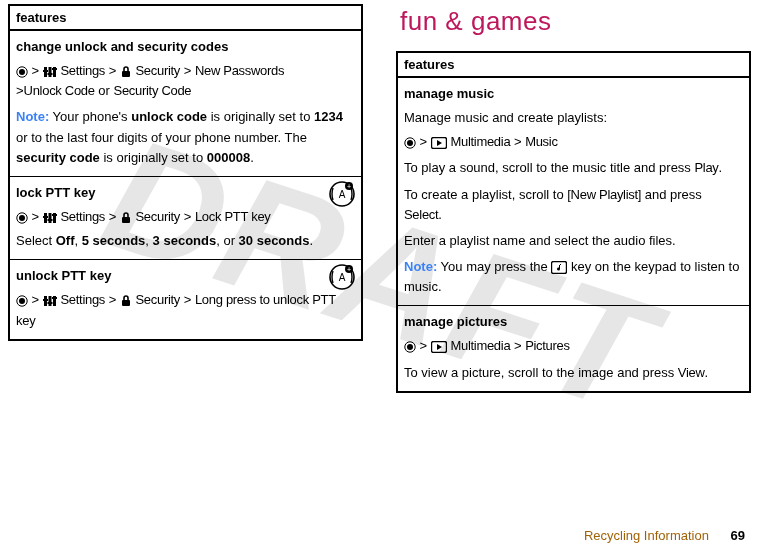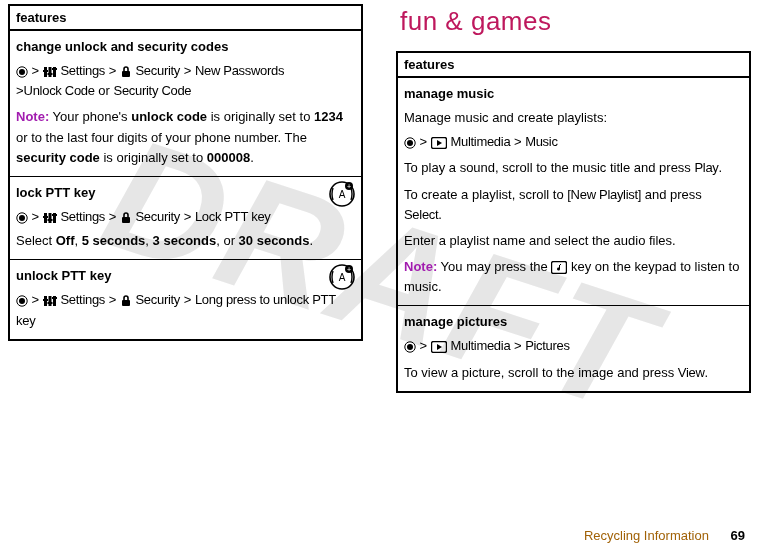--- a/index.html
+++ b/index.html
@@ -52,21 +52,21 @@
     .row-title { font-weight: bold; margin-bottom: 4px; }
     h1.fun {
       color: #be185d;
       font-weight: normal;
       font-size: 26px;
       margin: 2px 0 14px 4px;
       letter-spacing: .5px;
     }
     .cond { font-family: "Arial Narrow", Arial, sans-serif; font-stretch: condensed; letter-spacing: -0.3px; }
     .bold { font-weight: bold; }
-    .note-label { color: #a21caf; font-weight: bold; }
+    .note-label { color: #3b82f6; font-weight: bold; }
     .icon { display: inline-block; vertical-align: middle; }
     .footer {
       position: absolute;
       bottom: 6px;
       width: 100%;
       text-align: right;
       padding-right: 14px;
       font-size: 13px;
     }
     .footer .ri { color: #a16207; margin-right: 18px; }

